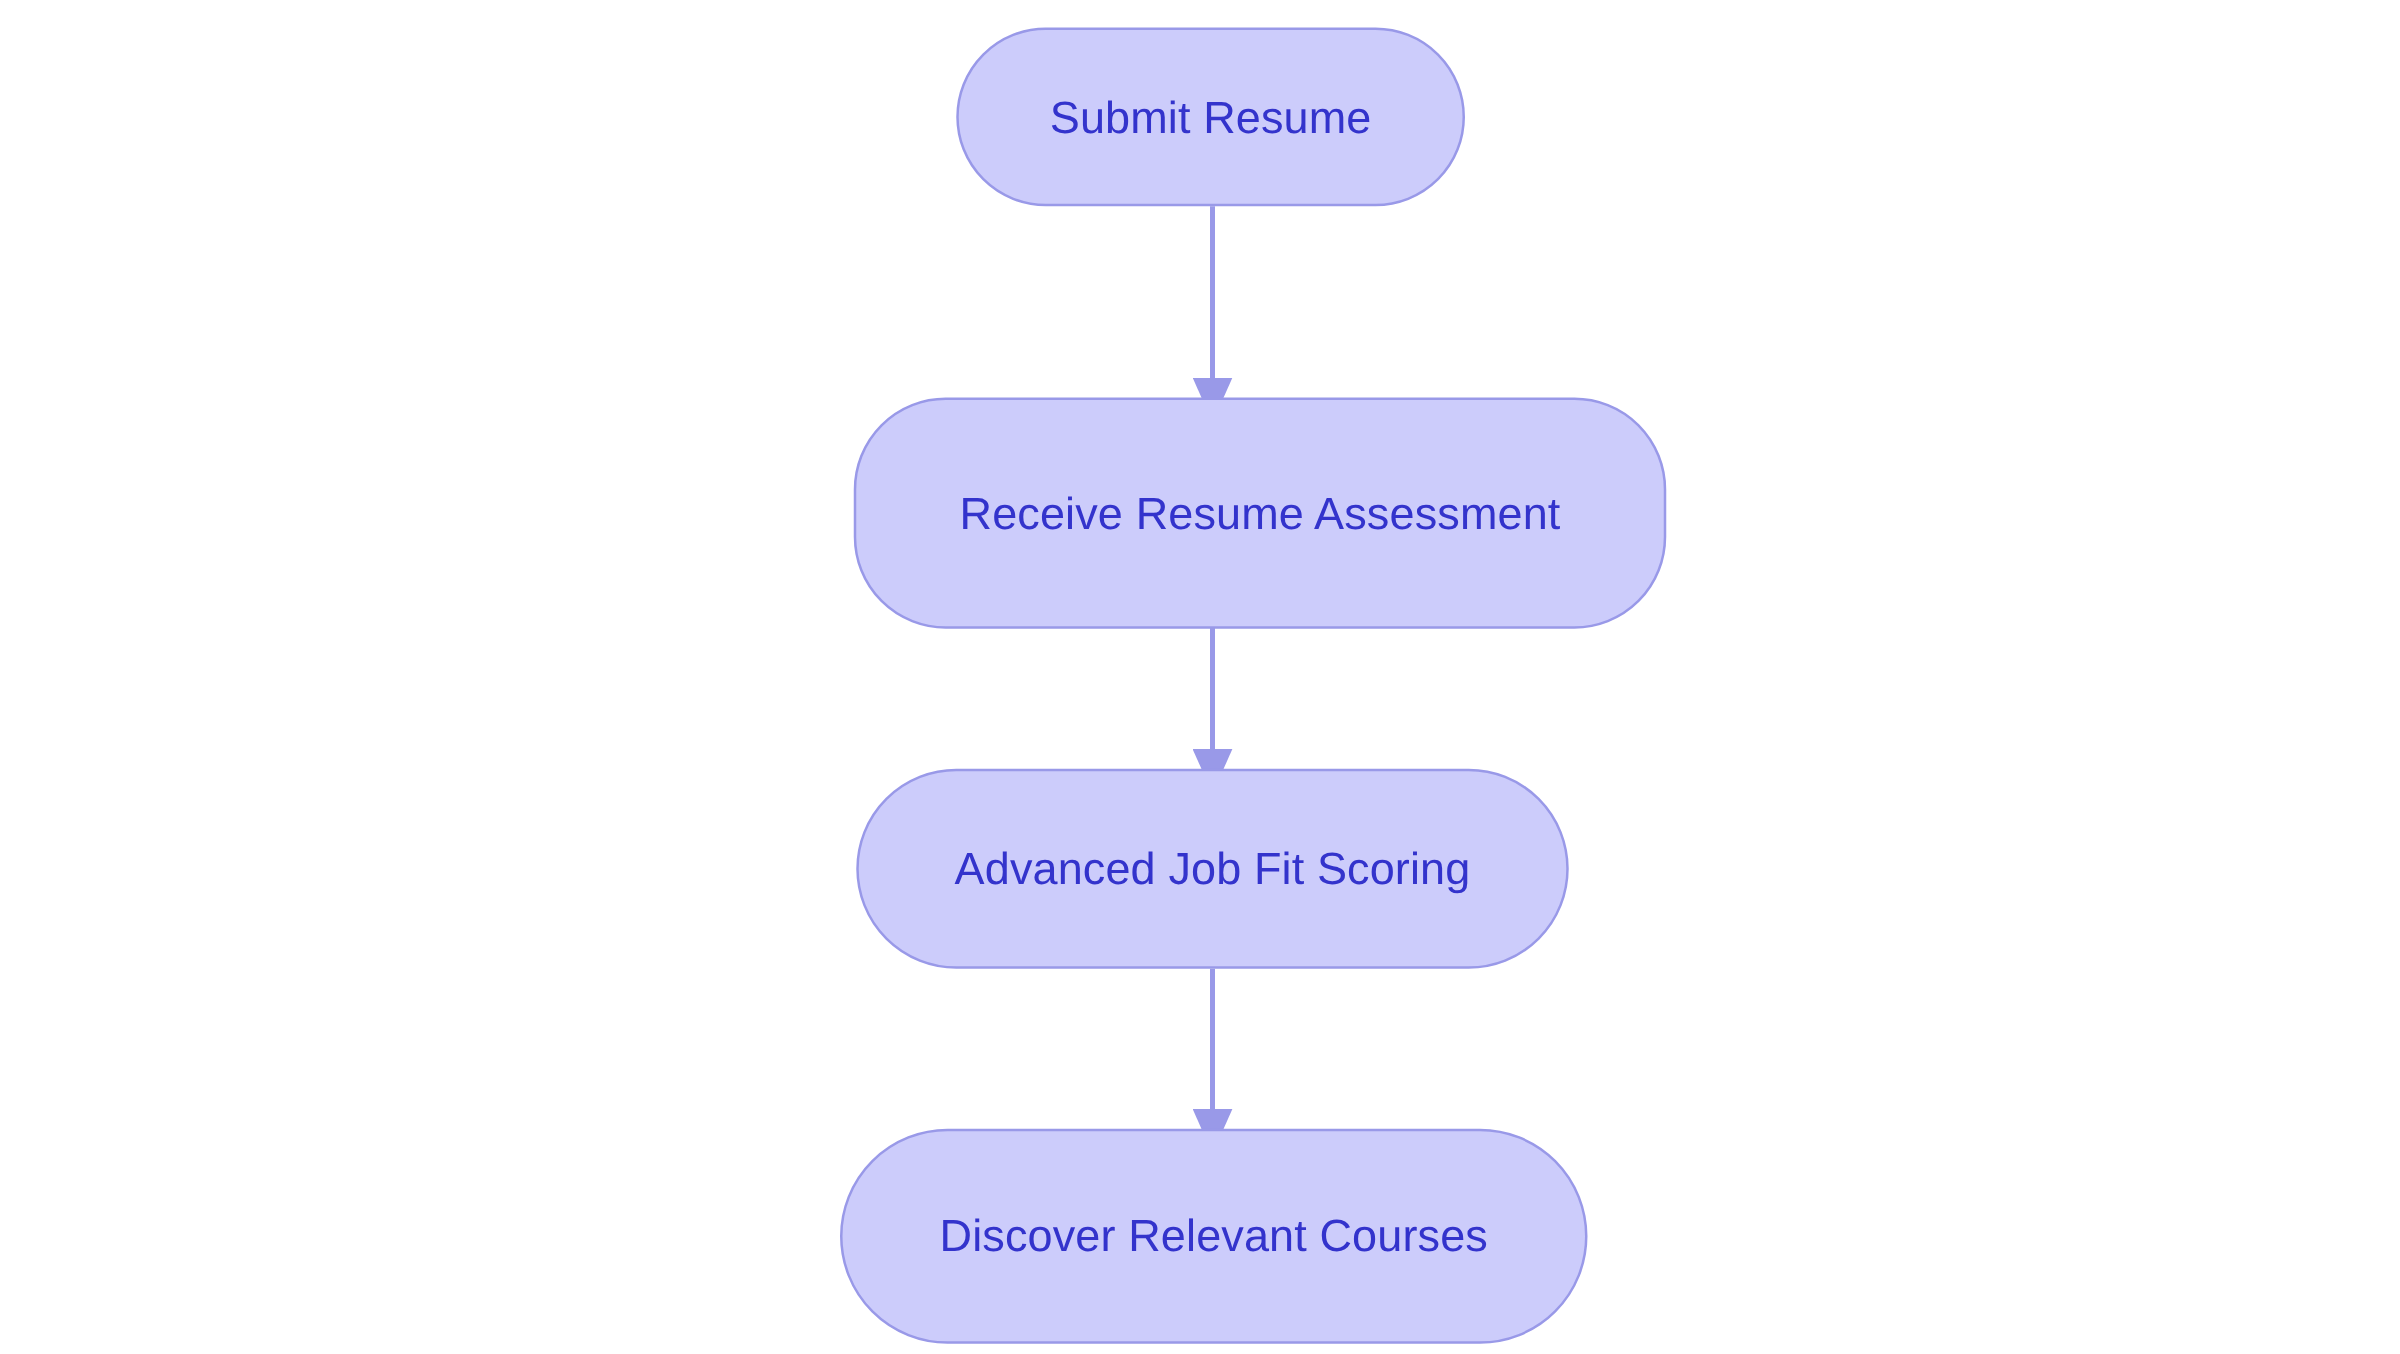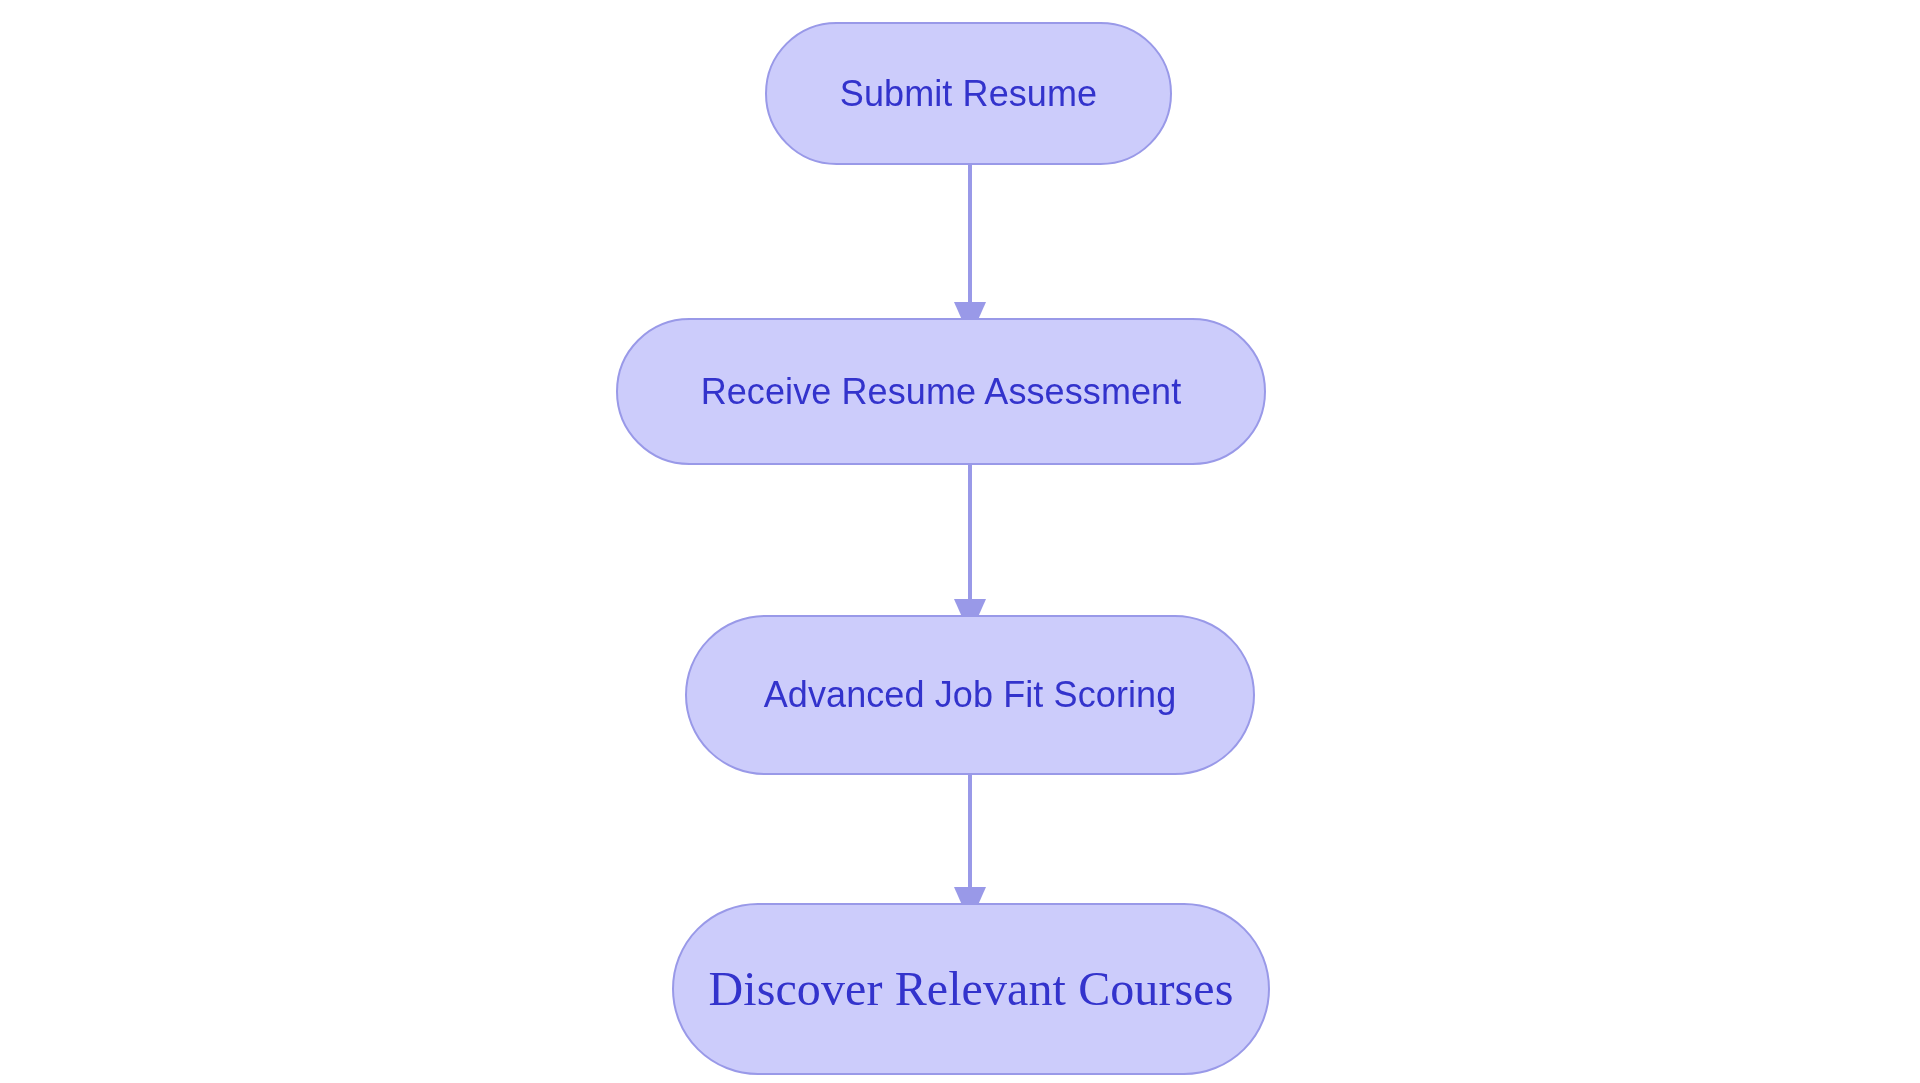--- a/index.html
+++ b/index.html
@@ -67,24 +67,24 @@
   #node-submit-resume {
     left: 765px;
     top: 22px;
     width: 407px;
     height: 143px;
     border-radius: 71.5px;
   }
   #node-submit-resume .node-label { font-size: 36px; }
 
   #node-receive-resume-assessment {
-    left: 616px;
+    left: 683px;
     top: 318px;
     width: 650px;
-    height: 147px;
+    height: 185px;
     border-radius: 73.5px;
   }
   #node-receive-resume-assessment .node-label { font-size: 36px; }
 
   #node-advanced-job-fit-scoring {
     left: 685px;
     top: 615px;
     width: 570px;
     height: 160px;
     border-radius: 80px;
@@ -92,21 +92,21 @@
   }
   #node-advanced-job-fit-scoring .node-label { font-size: 36px; }
 
   #node-discover-relevant-courses {
     left: 672px;
     top: 903px;
     width: 598px;
     height: 172px;
     border-radius: 86px;
   }
-  #node-discover-relevant-courses .node-label { font-size: 48px; font-family: Liberation Serif, serif; }
+  #node-discover-relevant-courses .node-label { font-size: 36px; }
 </style>
 </head>
 <body>
 
 <div id="flow-root">
 
   <svg id="edge-layer" width="1920" height="1083" viewBox="0 0 1920 1083" xmlns="http://www.w3.org/2000/svg">
     <defs>
       <marker id="arrowhead" markerWidth="9" markerHeight="8" refX="1" refY="4" orient="auto" markerUnits="strokeWidth">
         <path d="M0,0 L9,4 L0,8 z" fill="#9999e8"></path>

